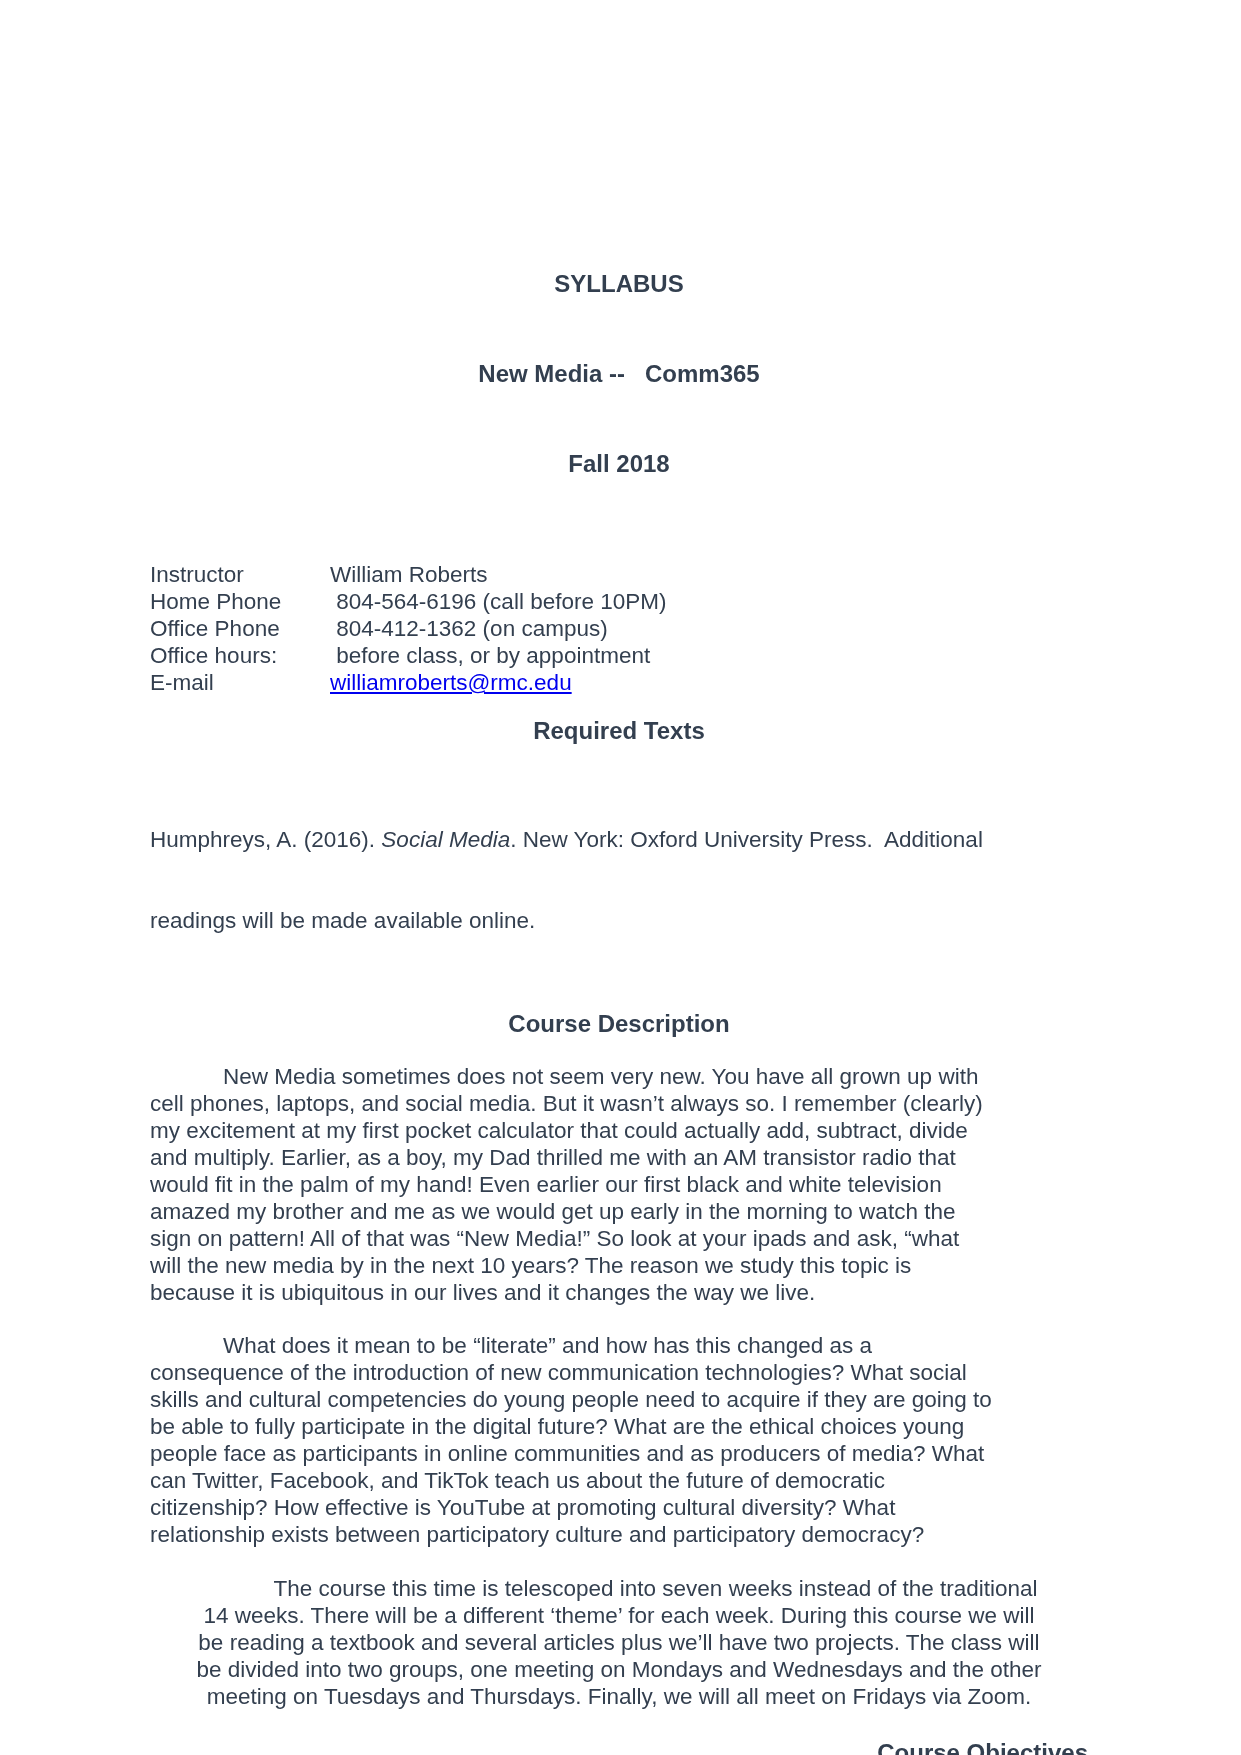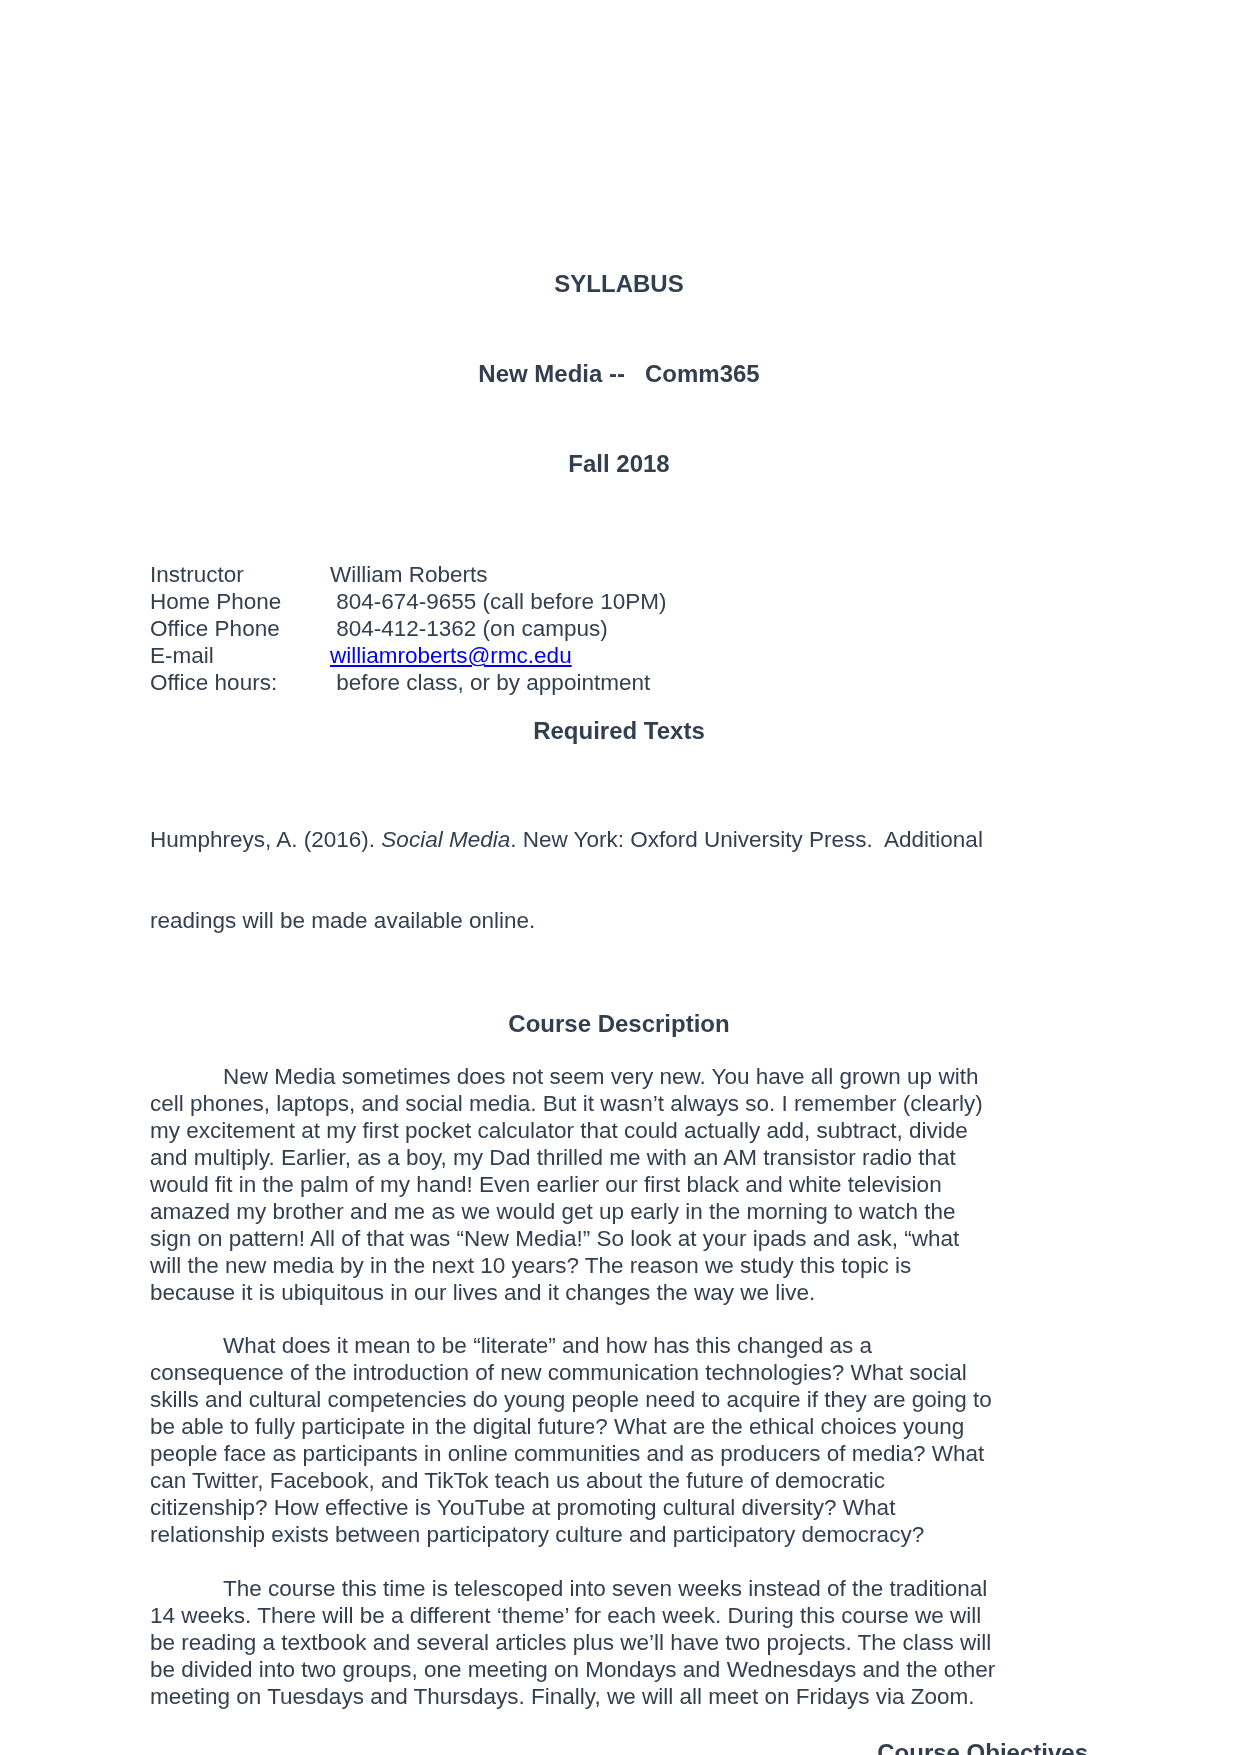--- a/index.html
+++ b/index.html
@@ -36,53 +36,53 @@
     line-height: 27px;
   }
   .h-required  { margin-top: 21px; }
   .h-coursedesc { margin-top: 22px; }
   .h-objectives { margin-top: 29px; text-align: right; }
   .citation { margin-top: 28px; white-space: pre; }
   .citation em { font-style: italic; }
   .para { white-space: pre; text-indent: 73px; }
   .para1 { margin-top: 26px; }
   .para2 { margin-top: 26px; }
-  .para3 { margin-top: 27px; }
+  .para3 { margin-top: 27px; text-align: center; }
 </style>
 </head>
 <body>
 
 <div class="page">
 
   <div class="title-block">
     <div>SYLLABUS</div>
     <div>New Media --&nbsp;&nbsp; Comm365</div>
     <div>Fall 2018</div>
   </div>
 
   <div class="info-block">
     <div class="info-row">
       <div class="info-label">Instructor</div>
       <div class="info-value">William Roberts</div>
     </div>
     <div class="info-row">
       <div class="info-label">Home Phone</div>
-      <div class="info-value"> 804-674-9655 (call before 10PM)</div>
+      <div class="info-value"> 804-564-6196 (call before 10PM)</div>
     </div>
     <div class="info-row">
       <div class="info-label">Office Phone</div>
       <div class="info-value"> 804-412-1362 (on campus)</div>
     </div>
     <div class="info-row">
+      <div class="info-label">Office hours:</div>
+      <div class="info-value"> before class, or by appointment</div>
+    </div>
+    <div class="info-row">
       <div class="info-label">E-mail</div>
       <div class="info-value"><a class="email-link">williamroberts@rmc.edu</a></div>
-    </div>
-    <div class="info-row">
-      <div class="info-label">Office hours:</div>
-      <div class="info-value"> before class, or by appointment</div>
     </div>
   </div>
 
   <div class="section-heading h-required">Required Texts</div>
 
   <div class="citation">
     <div><span>Humphreys, A. (2016). </span><em>Social Media</em><span>. New York: Oxford University Press.  Additional</span></div>
     <div>readings will be made available online.</div>
   </div>
 

